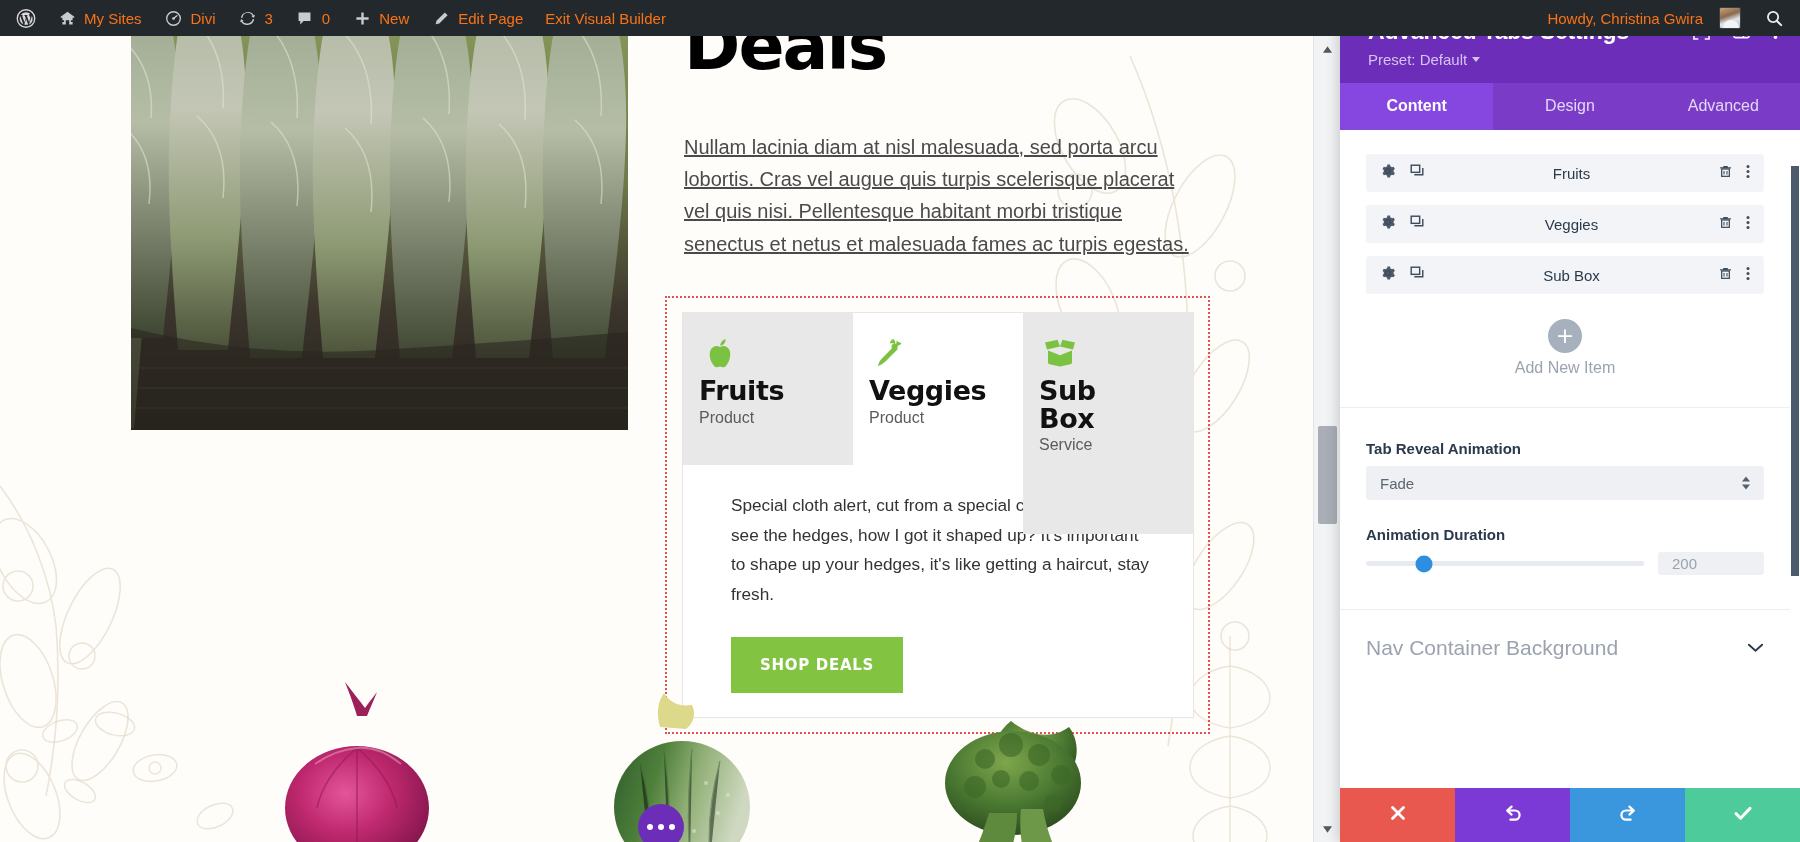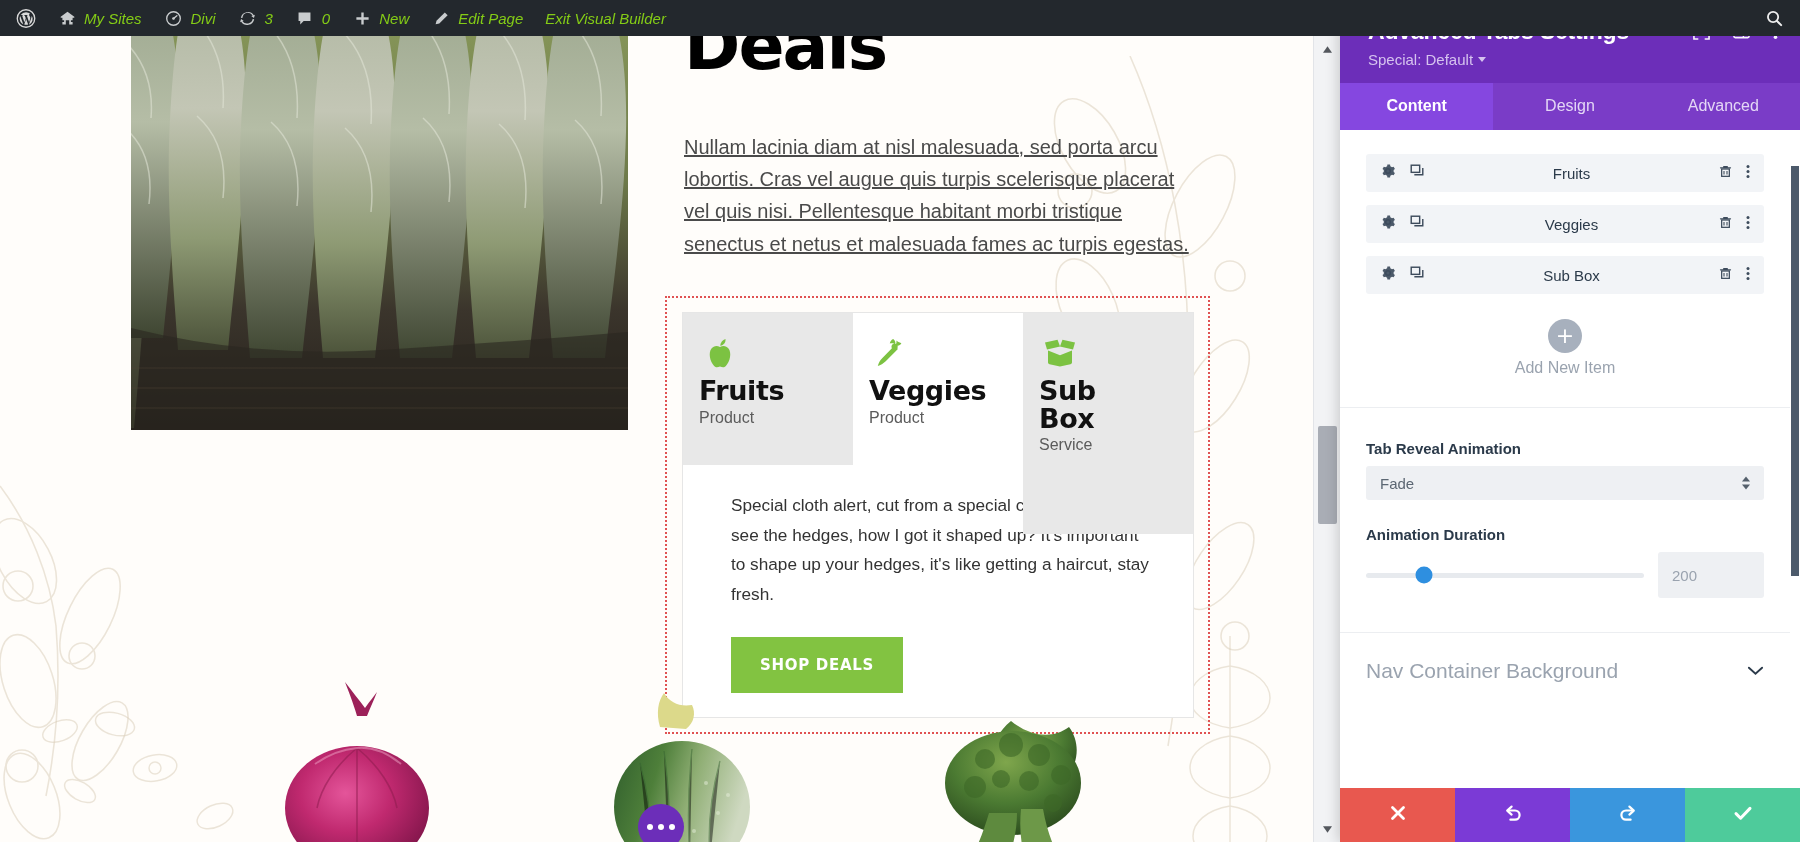--- a/index.html
+++ b/index.html
@@ -17,23 +17,22 @@
     width: 1800px; height: 36px;
     background: #23282d;
     color: #eeeeee;
     display: flex; align-items: center;
     font-size: 15px;
     z-index: 60;
   }
   .ab-item {
     display: flex; align-items: center; gap: 7px;
     height: 36px; padding: 0 11px;
-    color: #84cc16; white-space: nowrap;
+    color: #f97316; white-space: nowrap;
     cursor: pointer;
-    font-style: italic;
   }
   .ab-logo { padding-left: 16px; padding-right: 10px; }
   .ab-spacer { flex: 1 1 auto; }
   .ab-icon { display: inline-flex; align-items: center; justify-content: center; width: 20px; height: 20px; }
   .ab-icon svg { display: block; }
   .ab-avatar {
     width: 22px; height: 22px; border-radius: 2px; margin-left: 9px;
     background: linear-gradient(160deg,#caa37a 0%,#8a6b4d 38%,#dfe4ea 62%,#b5c0c9 100%);
     border: 1px solid #3a3f45;
     position: relative; overflow: hidden;
@@ -256,21 +255,21 @@
   .slider-row { display: flex; align-items: center; gap: 14px; margin-top: 4px; padding-bottom: 18px; }
   .slider-track {
     flex: 1 1 auto; height: 5px; background: #e7eaee; border-radius: 3px;
     position: relative; cursor: pointer;
   }
   .slider-knob {
     position: absolute; top: 50%; left: 21%; transform: translate(-50%,-50%);
     width: 17px; height: 17px; border-radius: 50%; background: #2e8fe0; cursor: grab;
   }
   .slider-val {
-    width: 106px; height: 46px; background: #eef0f3; border-radius: 3px;
+    width: 106px; height: 23px; background: #eef0f3; border-radius: 3px;
     display: flex; align-items: center; padding-left: 14px;
     font-size: 15px; color: #9aa3af; cursor: text;
   }
   .divider { height: 1px; background: #eceef1; margin: 12px 0 0; }
 
   
   .panel-sb {
     position: absolute; right: 0; top: 0; width: 9px; height: 100%;
     background: transparent; z-index: 5;
   }
@@ -350,20 +349,24 @@
         <svg width="17" height="17" viewBox="0 0 20 20">
             <path d="M13.9 2.8l3.3 3.3L7.4 15.9l-4.3 1 1-4.3z" fill="#c9ccce"></path>
           </svg>
       </span>
       <span>Edit Page</span>
     </div>
     <div class="ab-item">
       <span>Exit Visual Builder</span>
     </div>
     <div class="ab-spacer"></div>
+    <div class="ab-item">
+      <span>Howdy, Christina Gwira</span>
+      <span class="ab-avatar"></span>
+    </div>
     <div class="ab-item ab-search">
       <span class="ab-icon">
         <svg width="19" height="19" viewBox="0 0 20 20">
             <circle cx="8.5" cy="8.5" r="5.4" fill="none" stroke="#eeeeee" stroke-width="1.9"></circle>
             <path d="M12.6 12.6l4.4 4.4" stroke="#eeeeee" stroke-width="2.1" stroke-linecap="round"></path>
           </svg>
       </span>
     </div>
   </div>
 
@@ -625,21 +628,21 @@
           <span class="phi">
             <svg width="5" height="17" viewBox="0 0 5 18">
                 <circle cx="2.5" cy="3" r="1.9" fill="#fff"></circle>
                 <circle cx="2.5" cy="9" r="1.9" fill="#fff"></circle>
                 <circle cx="2.5" cy="15" r="1.9" fill="#fff"></circle>
               </svg>
           </span>
         </div>
       </div>
       <div class="preset">
-        <span>Special: Default</span>
+        <span>Preset: Default</span>
         <span class="caret-dn"></span>
       </div>
     </div>
 
     <div class="panel-tabs">
       <div class="panel-tab active">Content</div>
       <div class="panel-tab">Design</div>
       <div class="panel-tab">Advanced</div>
     </div>
 

